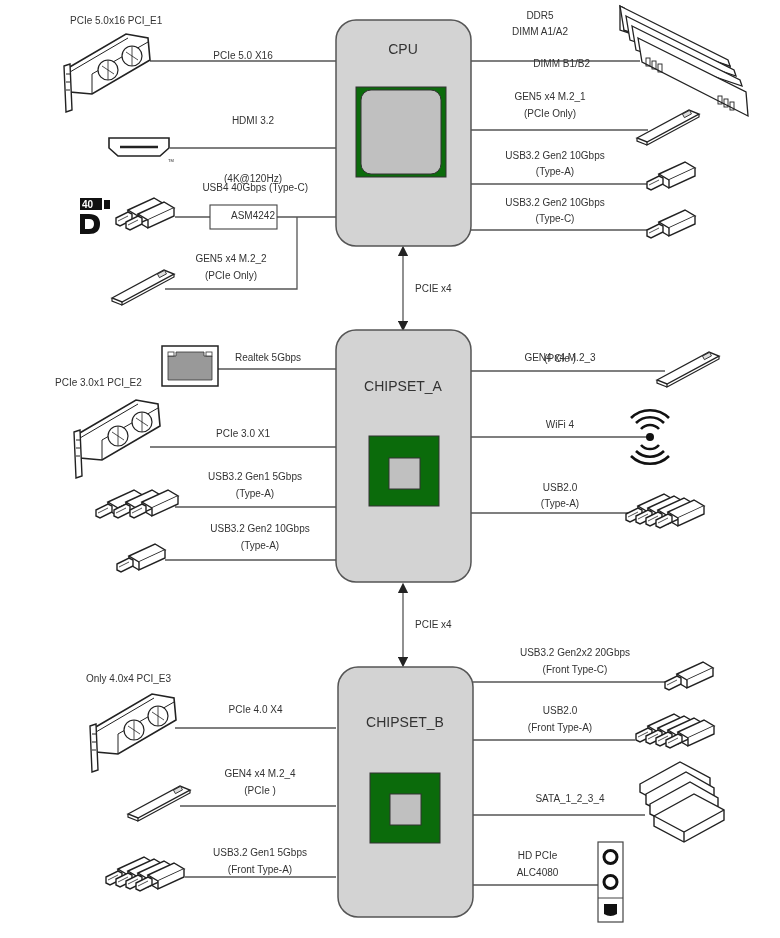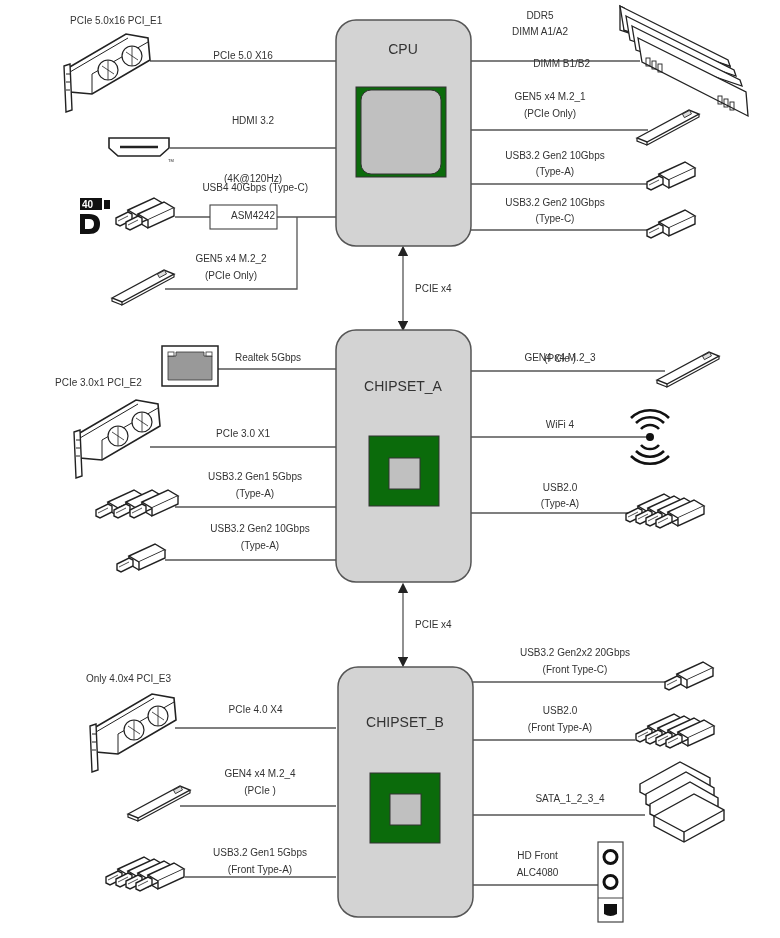--- a/index.html
+++ b/index.html
@@ -283,14 +283,14 @@
 <div class="lbl" style="left:195px;top:766px;width:130px;">GEN4 x4 M.2_4</div>
 <div class="lbl" style="left:195px;top:783px;width:130px;">(PCIe )</div>
 <div class="lbl" style="left:195px;top:845px;width:130px;">USB3.2 Gen1 5Gbps</div>
 <div class="lbl" style="left:195px;top:862px;width:130px;">(Front Type-A)</div>
 
 <div class="lbl" style="left:500px;top:645px;width:150px;">USB3.2 Gen2x2 20Gbps</div>
 <div class="lbl" style="left:500px;top:662px;width:150px;">(Front Type-C)</div>
 <div class="lbl" style="left:510px;top:703px;width:100px;">USB2.0</div>
 <div class="lbl" style="left:510px;top:720px;width:100px;">(Front Type-A)</div>
 <div class="lbl" style="left:520px;top:791px;width:100px;">SATA_1_2_3_4</div>
-<div class="lbl" style="left:500px;top:848px;width:75px;">HD Front</div>
+<div class="lbl" style="left:500px;top:848px;width:75px;">HD PCIe</div>
 <div class="lbl" style="left:500px;top:865px;width:75px;">ALC4080</div>
 
 </body></html>

